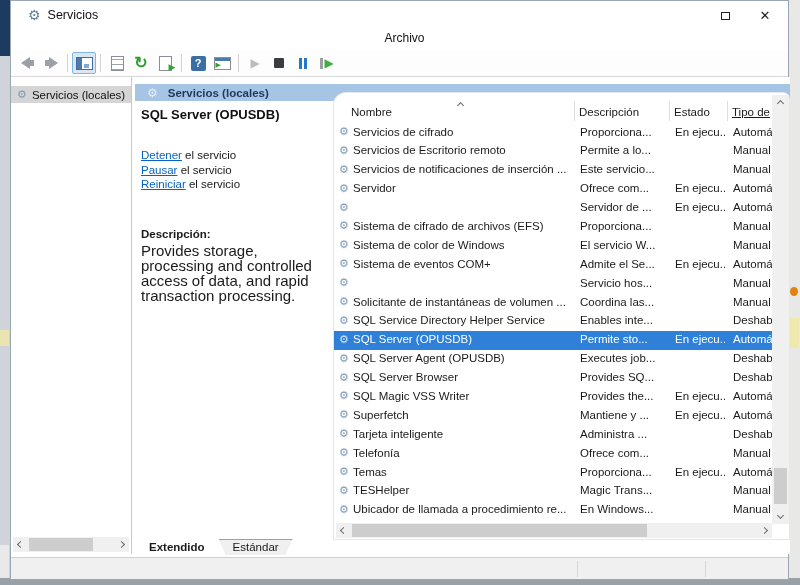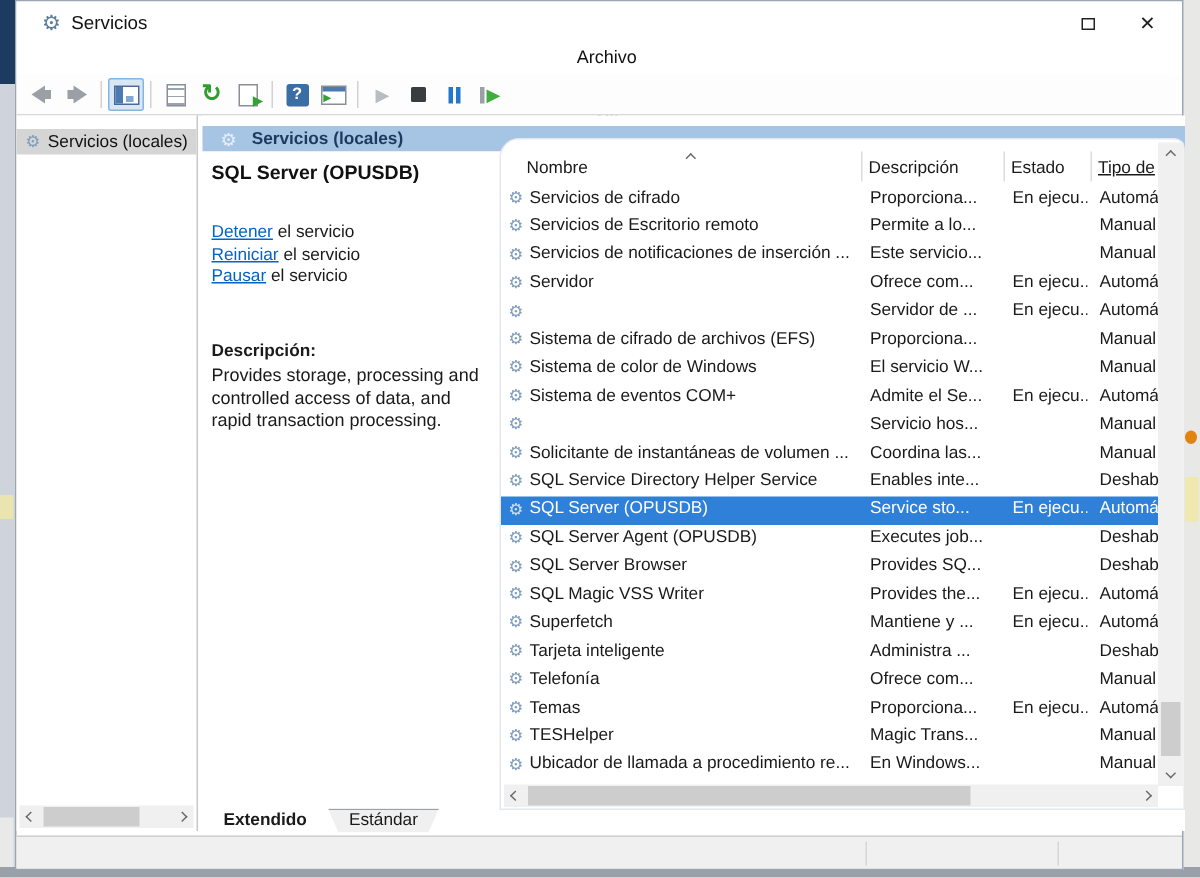--- a/index.html
+++ b/index.html
@@ -70,21 +70,21 @@
   .content-panel{position:absolute;left:124px;top:76px;width:655px;height:477px;background:#fff;}
   .blue-band{position:absolute;left:0;top:7px;width:100%;height:17px;background:#a6c4e4;display:flex;align-items:center;}
   .blue-band .gear{color:#e6eef7;font-size:12px;margin-left:12px;}
   .blue-band .lbl{margin-left:10px;font-size:11.5px;font-weight:bold;color:#1c3a5e;}
 
   .detail-pane{position:absolute;left:0;top:24px;width:200px;bottom:0;background:#fff;padding:6px 8px 0 6px;}
   .svc-title{font-size:13px;font-weight:bold;color:#111;}
   .svc-actions{margin-top:26px;line-height:14.5px;font-size:11.5px;}
   .svc-actions a{color:#0563c1;text-decoration:underline;}
   .desc-label{margin-top:36px;font-weight:bold;font-size:11.5px;}
-  .desc-text{margin-top:3px;font-size:12px;line-height:15px;width:188px;color:#1a1a1a;}
+  .desc-text{margin-top:3px;font-size:15px;line-height:15px;width:188px;color:#1a1a1a;}
 
   
   .list-panel{position:absolute;left:199px;top:16px;width:455px;height:446px;background:#fff;border-radius:12px 6px 0 0;box-shadow:0 0 0 1px #e3e8ee;}
   .list-header{position:absolute;left:0;top:0;width:438px;height:30px;}
   .hdr-cell{position:absolute;bottom:5px;font-size:11.5px;color:#1a1a1a;white-space:nowrap;}
   .h-sep{position:absolute;top:8px;width:1px;height:20px;background:#dcdcdc;}
   .sort-chev{position:absolute;left:124px;top:4px;}
   .chev{display:inline-block;width:5px;height:5px;border-left:1px solid #6a6a6a;border-top:1px solid #6a6a6a;}
   .chev.up{transform:rotate(45deg);}
   .chev.down{transform:rotate(225deg);}
@@ -229,22 +229,22 @@
   <div class="content-panel">
     <div class="blue-band">
       <span class="gear">⚙</span>
       <span class="lbl">Servicios (locales)</span>
     </div>
 
     <div class="detail-pane">
       <div class="svc-title">SQL Server (OPUSDB)</div>
       <div class="svc-actions">
         <div><a href="#">Detener</a><span> el servicio</span></div>
+        <div><a href="#">Pausar</a><span> el servicio</span></div>
         <div><a href="#">Reiniciar</a><span> el servicio</span></div>
-        <div><a href="#">Pausar</a><span> el servicio</span></div>
       </div>
       <div class="desc-label">Descripción:</div>
       <div class="desc-text">Provides storage, processing and controlled access of data, and rapid transaction processing.</div>
     </div>
 
     <div class="list-panel">
       <div class="list-header">
         <span class="hdr-cell" style="left:17px;">Nombre</span>
         <span class="hdr-cell" style="left:245px;">Descripción</span>
         <span class="hdr-cell" style="left:340px;">Estado</span>
@@ -327,21 +327,21 @@
           <div class="lrow">
             <span class="gear">⚙</span>
             <span class="cell c-name">SQL Service Directory Helper Service</span>
             <span class="cell c-desc">Enables inte...</span>
             <span class="cell c-est"></span>
             <span class="cell c-tipo">Deshab</span>
           </div>
           <div class="lrow sel">
             <span class="gear">⚙</span>
             <span class="cell c-name">SQL Server (OPUSDB)</span>
-            <span class="cell c-desc">Service sto...</span>
+            <span class="cell c-desc">Permite sto...</span>
             <span class="cell c-est">En ejecu...</span>
             <span class="cell c-tipo">Automá</span>
           </div>
           <div class="lrow">
             <span class="gear">⚙</span>
             <span class="cell c-name">SQL Server Agent (OPUSDB)</span>
             <span class="cell c-desc">Executes job...</span>
             <span class="cell c-est"></span>
             <span class="cell c-tipo">Deshab</span>
           </div>

